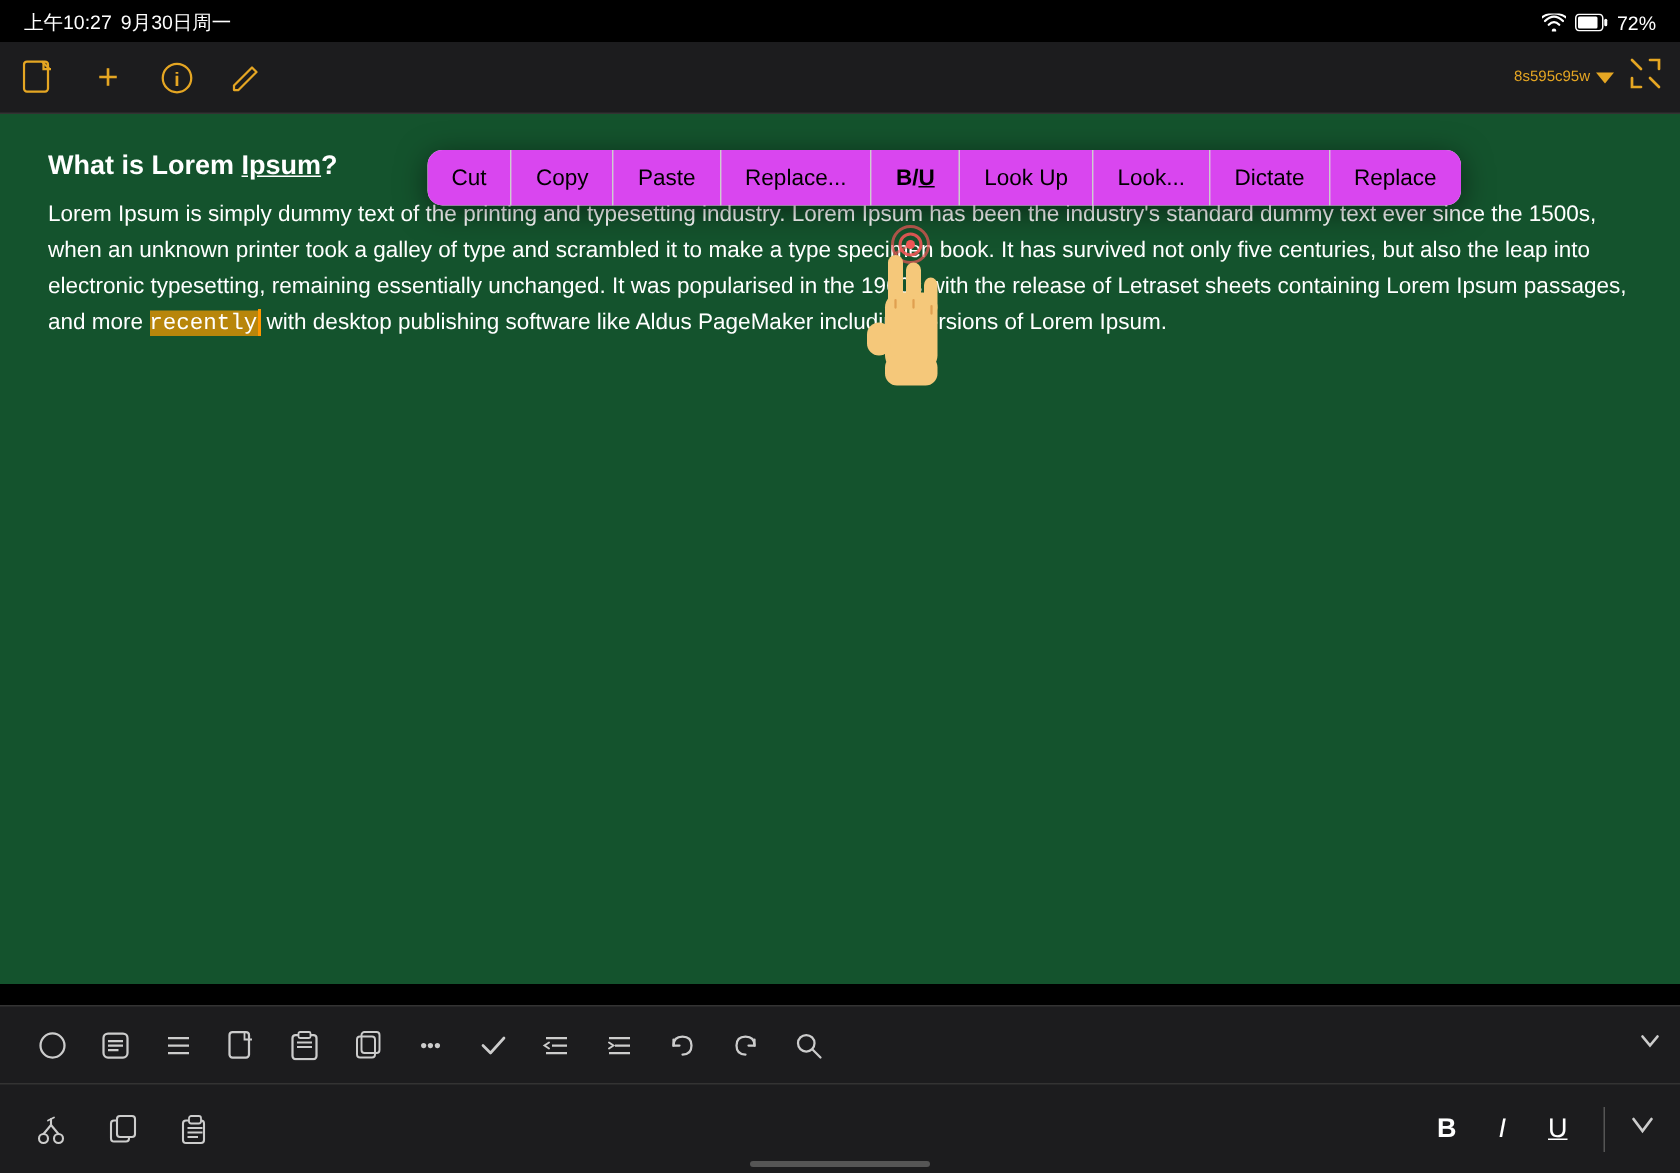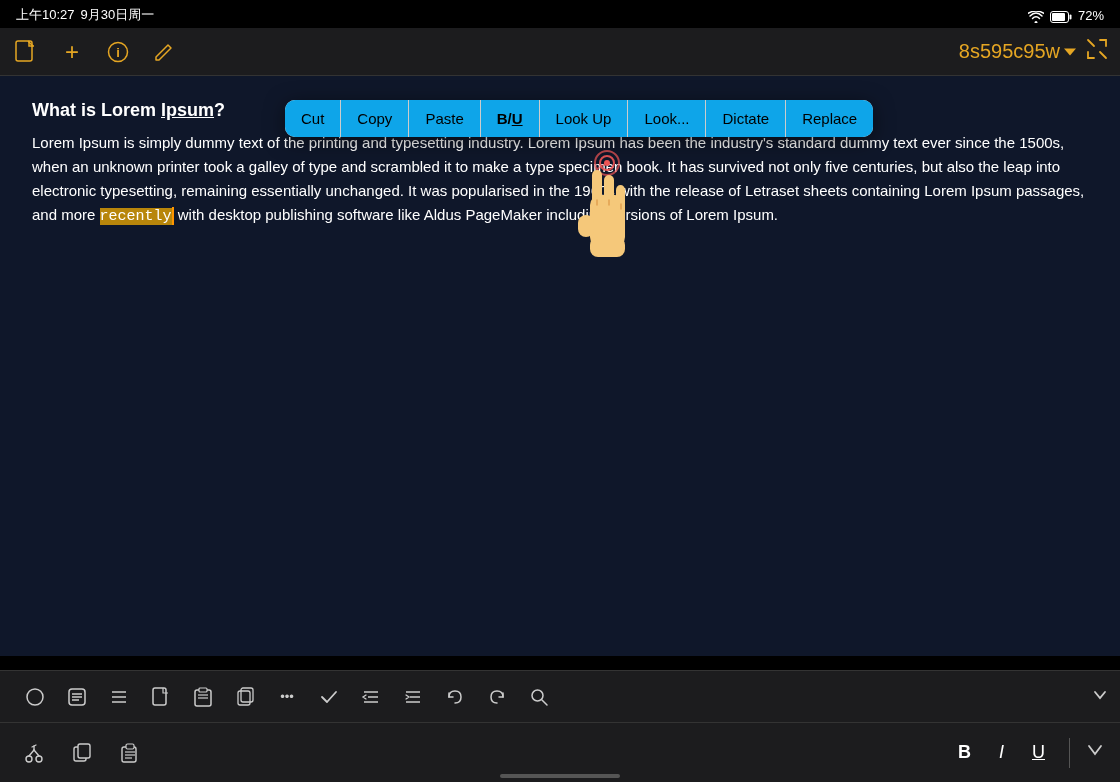--- a/index.html
+++ b/index.html
@@ -18,21 +18,21 @@
       display: flex;
       justify-content: space-between;
       align-items: center;
       padding: 6px 16px 4px 16px;
       font-size: 13px;
       font-weight: 500;
       color: #fff;
       height: 28px;
     }
     #status-bar .left { display: flex; gap: 6px; }
-    #status-bar .right { display: flex; align-items: flex-end; gap: 6px; }
+    #status-bar .right { display: flex; align-items: center; gap: 6px; }
 
     
     #top-toolbar {
       display: flex;
       align-items: center;
       justify-content: space-between;
       padding: 4px 12px;
       height: 48px;
       background: #1c1c1e;
       border-bottom: 1px solid #333;
@@ -42,32 +42,32 @@
     .toolbar-icon {
       width: 28px; height: 28px;
       display: flex; align-items: center; justify-content: center;
       color: #e5a623;
       font-size: 20px;
       cursor: pointer;
     }
     .doc-id-btn {
       display: flex; align-items: center; gap: 4px;
       background: none; border: none; color: #e5a623;
-      font-size: 20px; cursor: pointer;
+      font-size: 10px; cursor: pointer;
     }
     .doc-id-btn svg { width: 12px; height: 12px; fill: #e5a623; }
     .fullscreen-btn {
       background: none; border: none; color: #e5a623;
       font-size: 18px; cursor: pointer;
     }
 
     
     #content-area {
       padding: 24px 20px 16px 32px;
-      background: #0f172a;
+      background: #14532d;
       min-height: 580px;
       position: relative;
     }
     #content-area h1 {
       font-size: 18px;
       font-weight: 600;
       color: #fff;
       margin-bottom: 10px;
     }
     #content-area h1 span.underline {
@@ -104,21 +104,21 @@
       box-shadow: 0 4px 20px rgba(0,0,0,0.5);
       z-index: 100;
     }
     .context-menu-item {
       padding: 10px 16px;
       font-size: 15px;
       color: #000;
       cursor: pointer;
       white-space: nowrap;
       border-right: 1px solid #ccc;
-      background: #0ea5e9;
+      background: #d946ef;
       display: flex;
       align-items: center;
       font-weight: 400;
     }
     .context-menu-item:last-child { border-right: none; }
     .context-menu-item.bold-item { font-weight: 600; }
     
     #context-menu::after {
       content: '';
       position: absolute;
@@ -302,20 +302,21 @@
     five centuries, but also the leap into electronic typesetting, remaining essentially unchanged. It was popularised in the 1960s with the
     release of Letraset sheets containing Lorem Ipsum passages, and more <span class="highlighted-word">recently</span><span class="text-cursor"></span> with desktop publishing software like Aldus PageMaker
     including versions of Lorem Ipsum.
   </p>
 </div>
 
 <div id="context-menu">
   <div class="context-menu-item">Cut</div>
   <div class="context-menu-item">Copy</div>
   <div class="context-menu-item">Paste</div>
+  <div class="context-menu-item">Replace...</div>
   <div class="context-menu-item bold-item">B/<span style="text-decoration:underline;">U</span></div>
   <div class="context-menu-item">Look Up</div>
   <div class="context-menu-item">Look...</div>
   <div class="context-menu-item">Dictate</div>
   <div class="context-menu-item">Replace</div>
 </div>
 
 <div id="hand-cursor">
   <svg width="75" height="130" viewBox="0 0 75 130">
 

